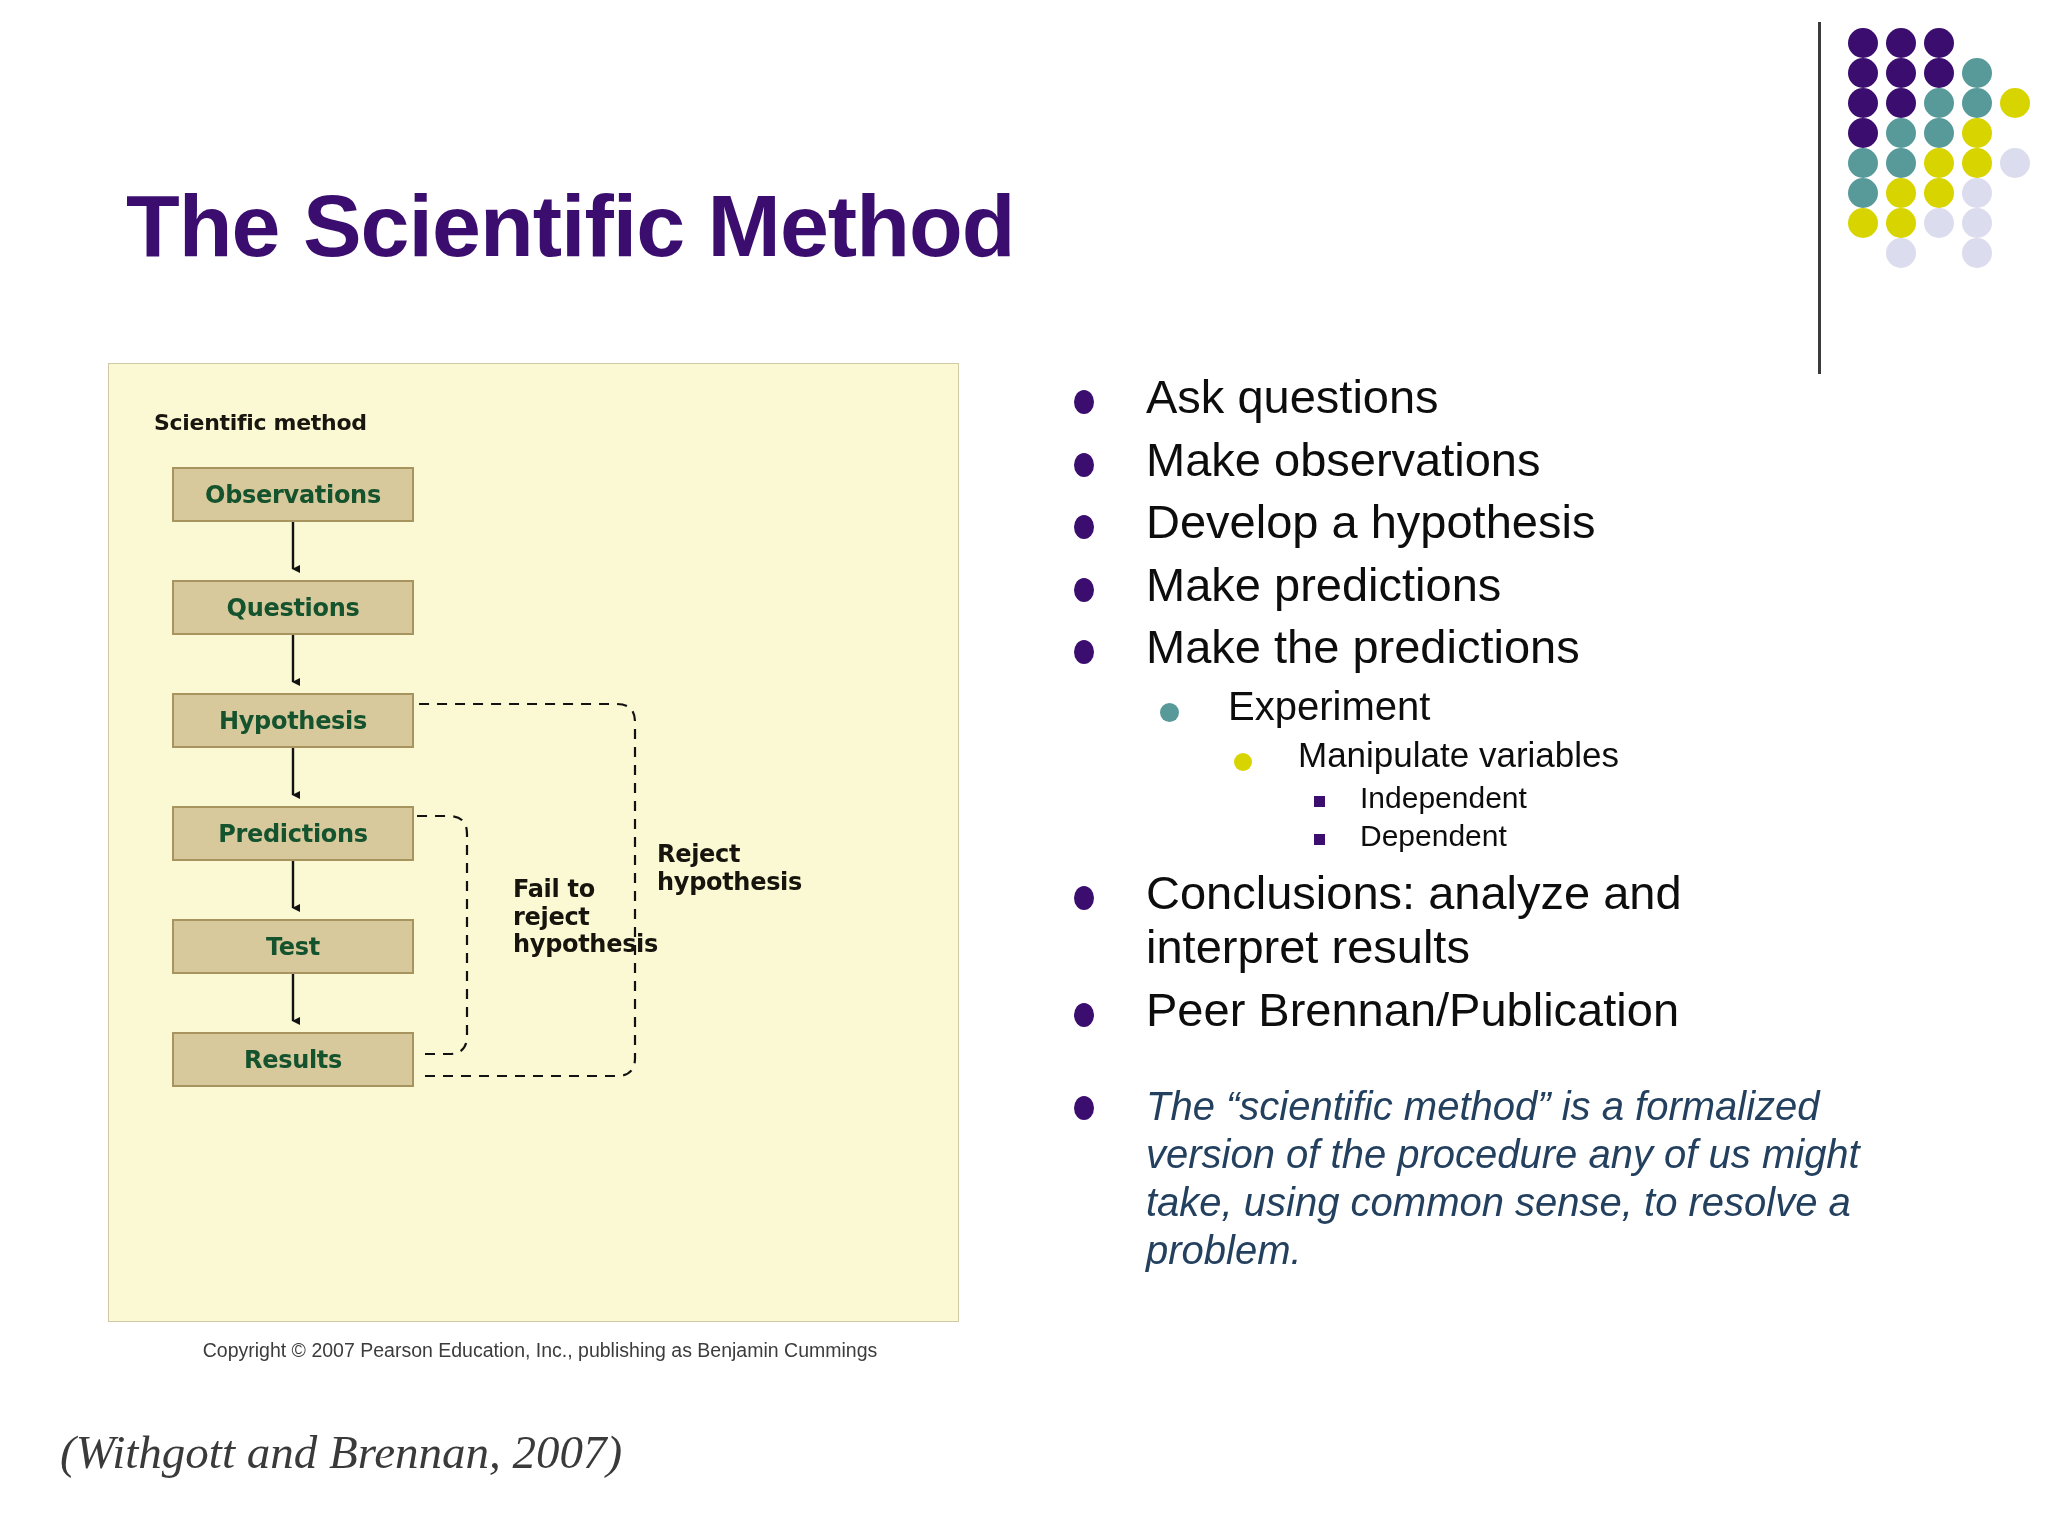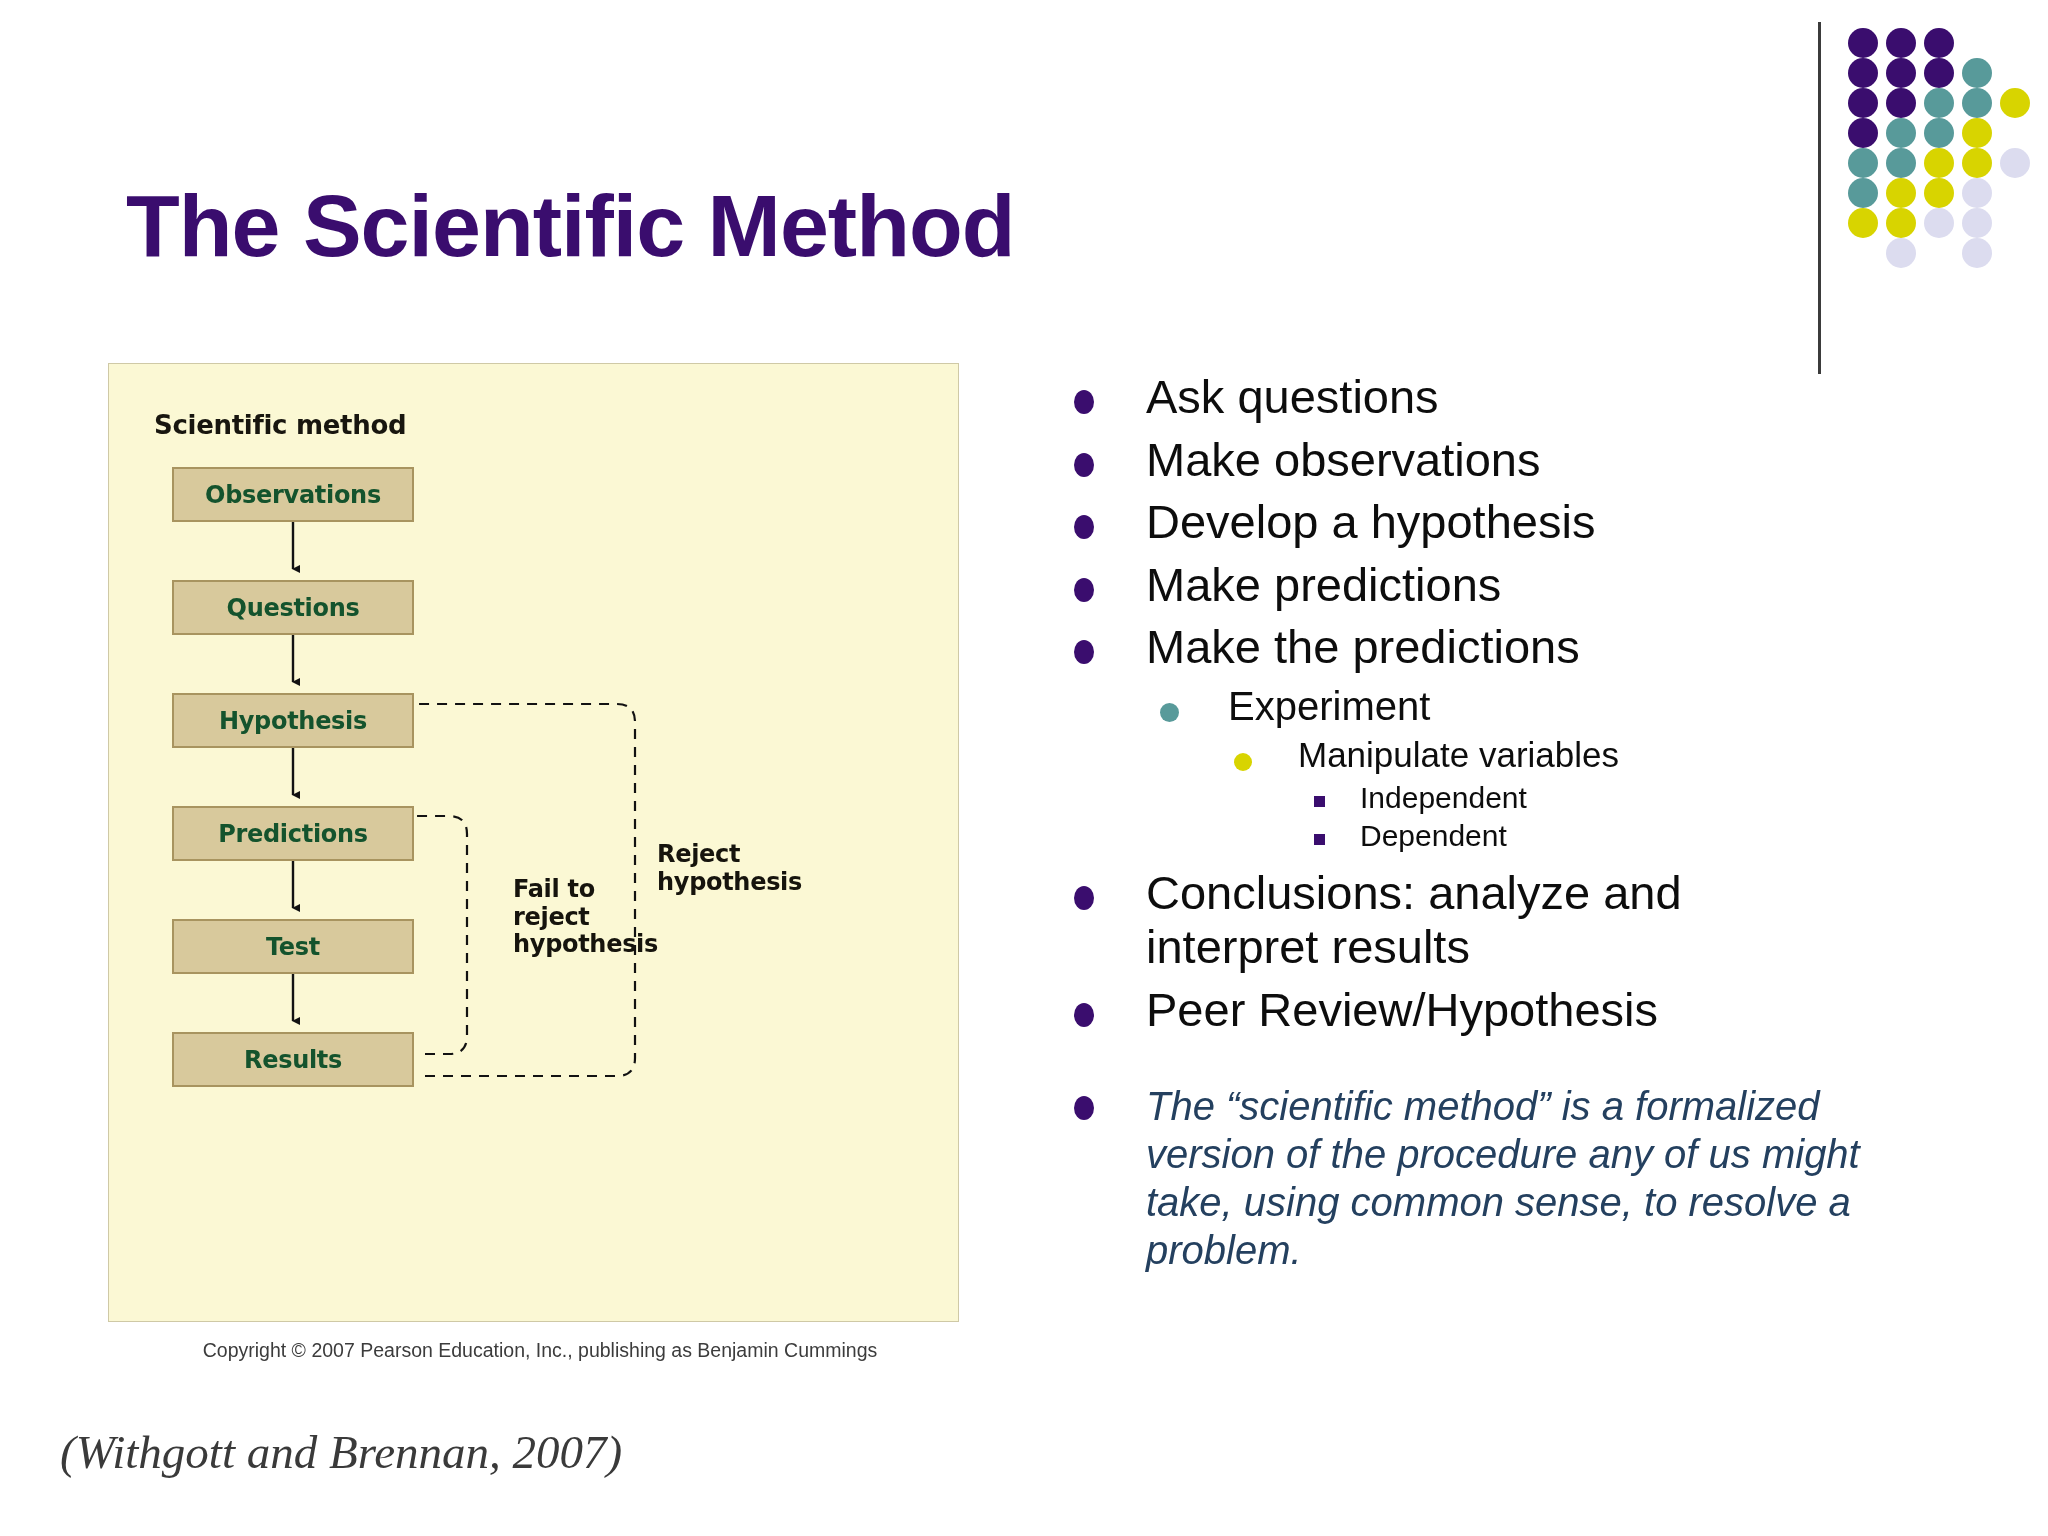--- a/index.html
+++ b/index.html
@@ -67,21 +67,21 @@
     width: 851px;
     height: 959px;
     background: #fbf8d4;
     border: 1px solid #cfc9a6;
     box-sizing: border-box;
   }
   #figure-heading {
     position: absolute;
     left: 45px;
     top: 46px;
-    font-size: 26px;
+    font-size: 22px;
     font-weight: bold;
     color: #18160f;
     font-family: "DejaVu Sans", sans-serif;
     letter-spacing: -0.3px;
   }
   .flow-box {
     position: absolute;
     background: #d8c99c;
     border: 2px solid #a8945f;
     box-sizing: border-box;
@@ -372,21 +372,21 @@
 
   <div class="spacer-sm"></div>
 
   <div class="bullet-row lvl1" style="max-width:700px;">
     <span class="marker"></span>
     <span class="text">Conclusions:  analyze and interpret results</span>
   </div>
 
   <div class="bullet-row lvl1">
     <span class="marker"></span>
-    <span class="text">Peer Review/Hypothesis</span>
+    <span class="text">Peer Brennan/Publication</span>
   </div>
 
   <div class="bullet-row lvl1 note-row" style="max-width:790px;margin-top:45px;">
     <span class="marker"></span>
     <span class="text italic-note">The “scientific method” is a formalized version of the procedure any of us might take, using common sense, to resolve a problem.</span>
   </div>
 
 </div>
 
 </body></html>

